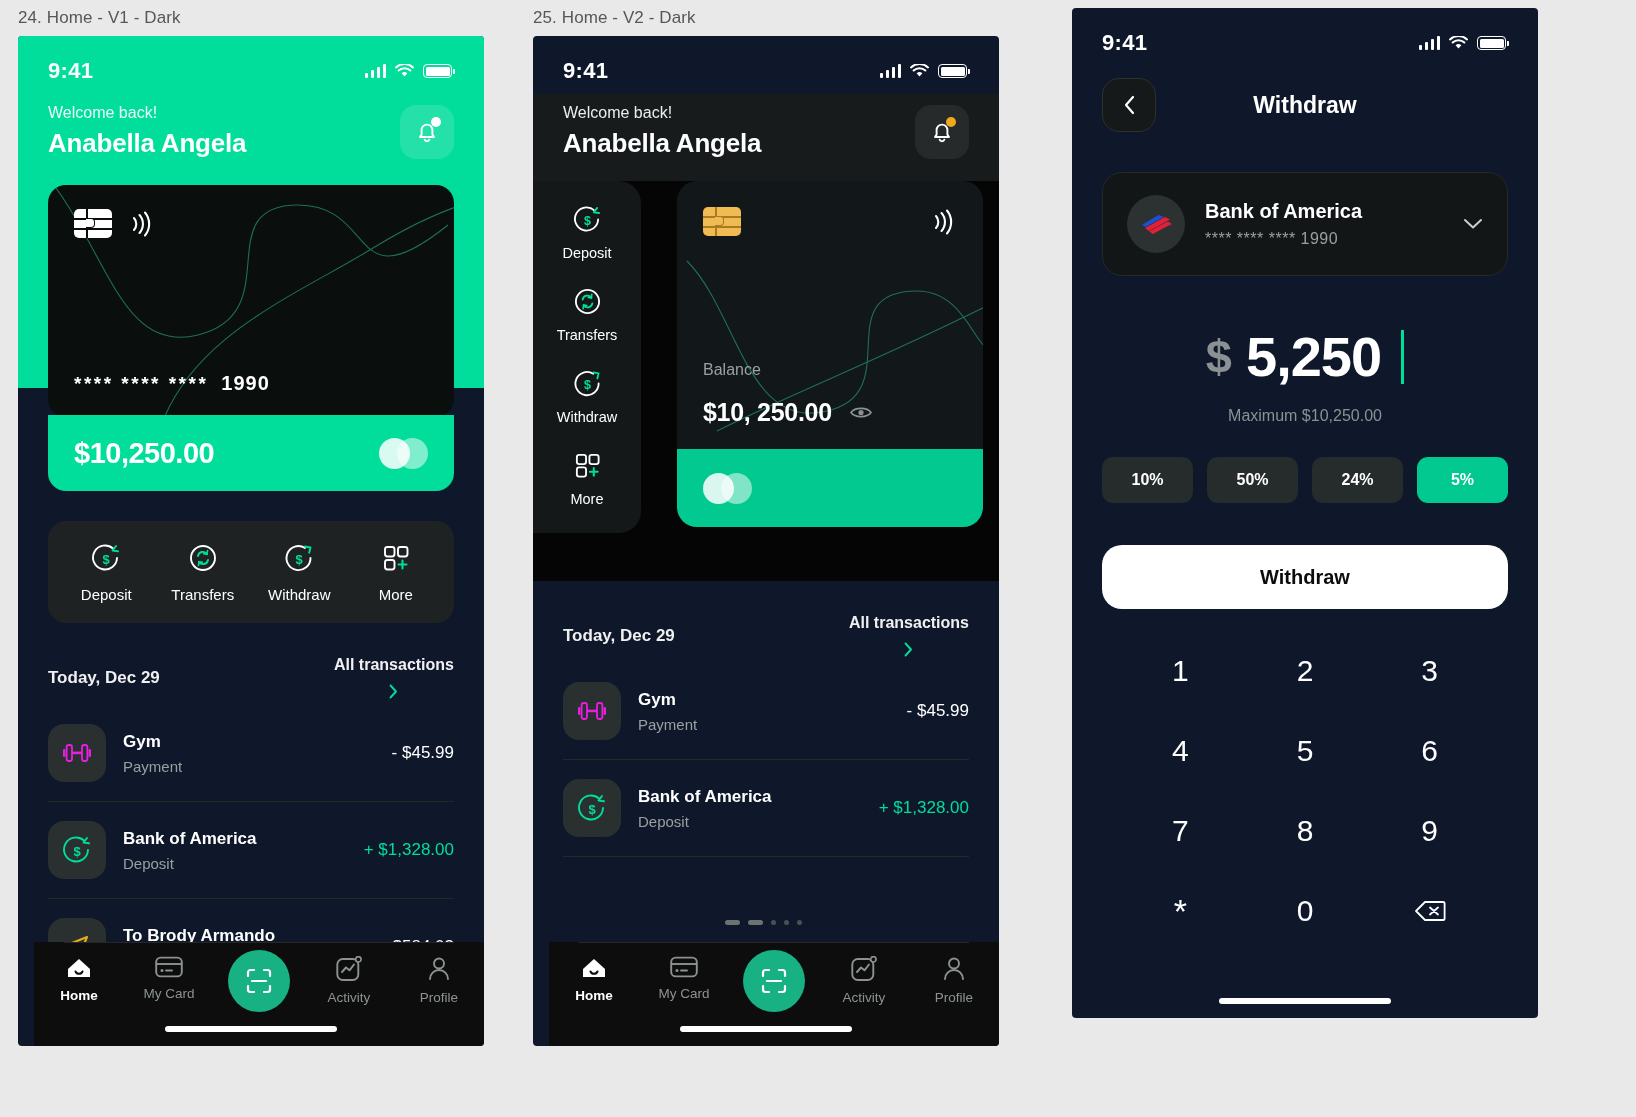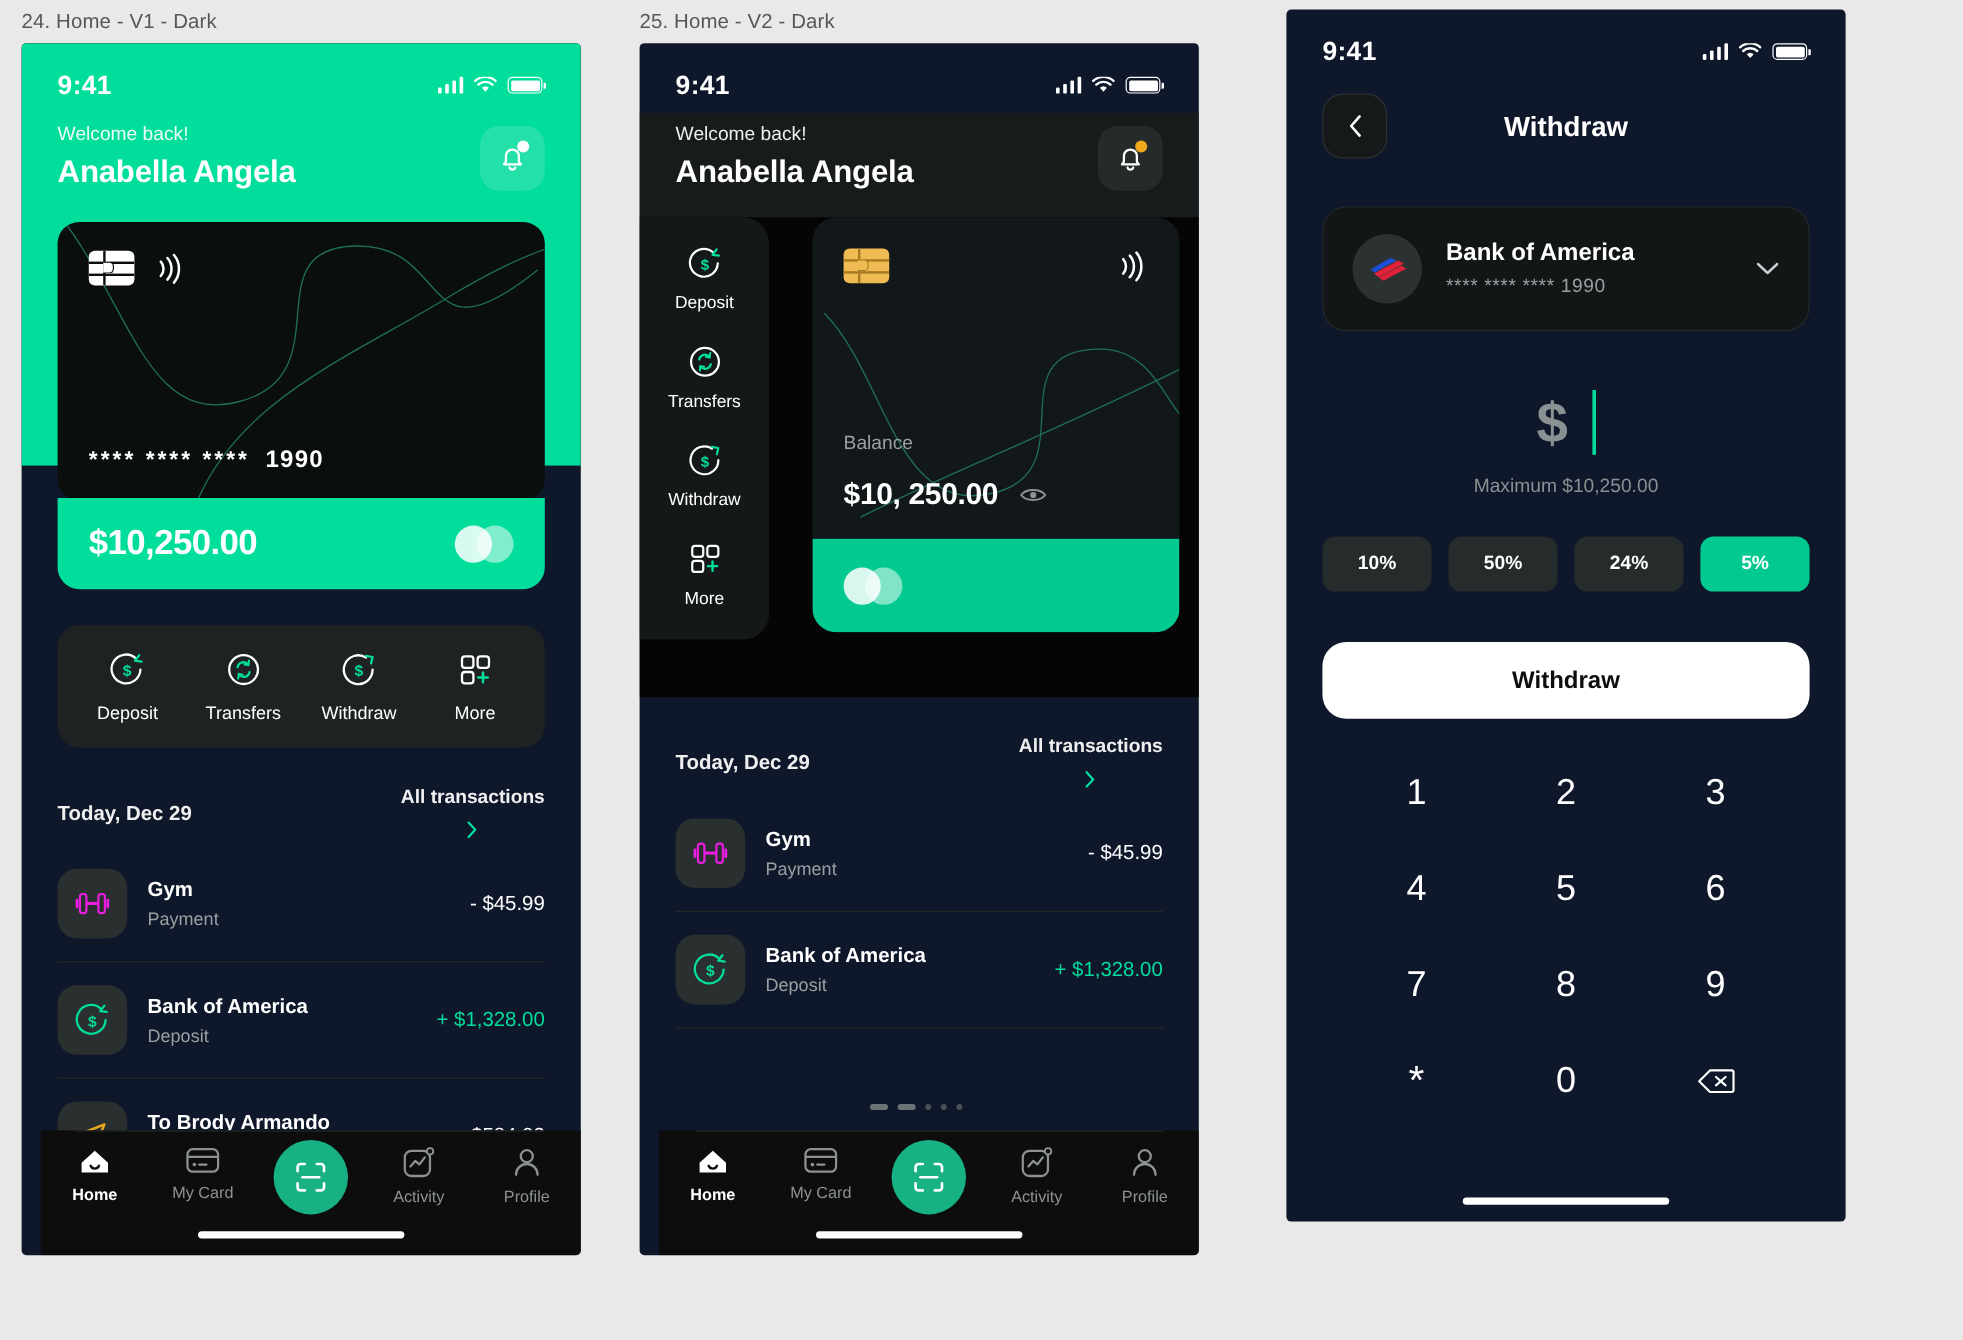--- a/index.html
+++ b/index.html
@@ -752,20 +752,21 @@
           <div class="acct-num">**** **** **** 1990</div>
         </div>
         <svg width="20" height="12" viewBox="0 0 20 12">
           <path d="M2 2 L10 9.5 L18 2" stroke="#c9cfd0" stroke-width="2" fill="none" stroke-linecap="round" stroke-linejoin="round"></path>
         </svg>
       </div>
 
       <div class="amount-wrap">
         <div class="amount-line">
           <div class="amt-cur">$</div>
+          <div class="amt-val">5,250</div>
           <div class="caret"></div>
         </div>
         <div class="amount-max">Maximum $10,250.00</div>
       </div>
 
       <div class="pct-row">
         <div class="pct">10%</div>
         <div class="pct">50%</div>
         <div class="pct">24%</div>
         <div class="pct on">5%</div>

